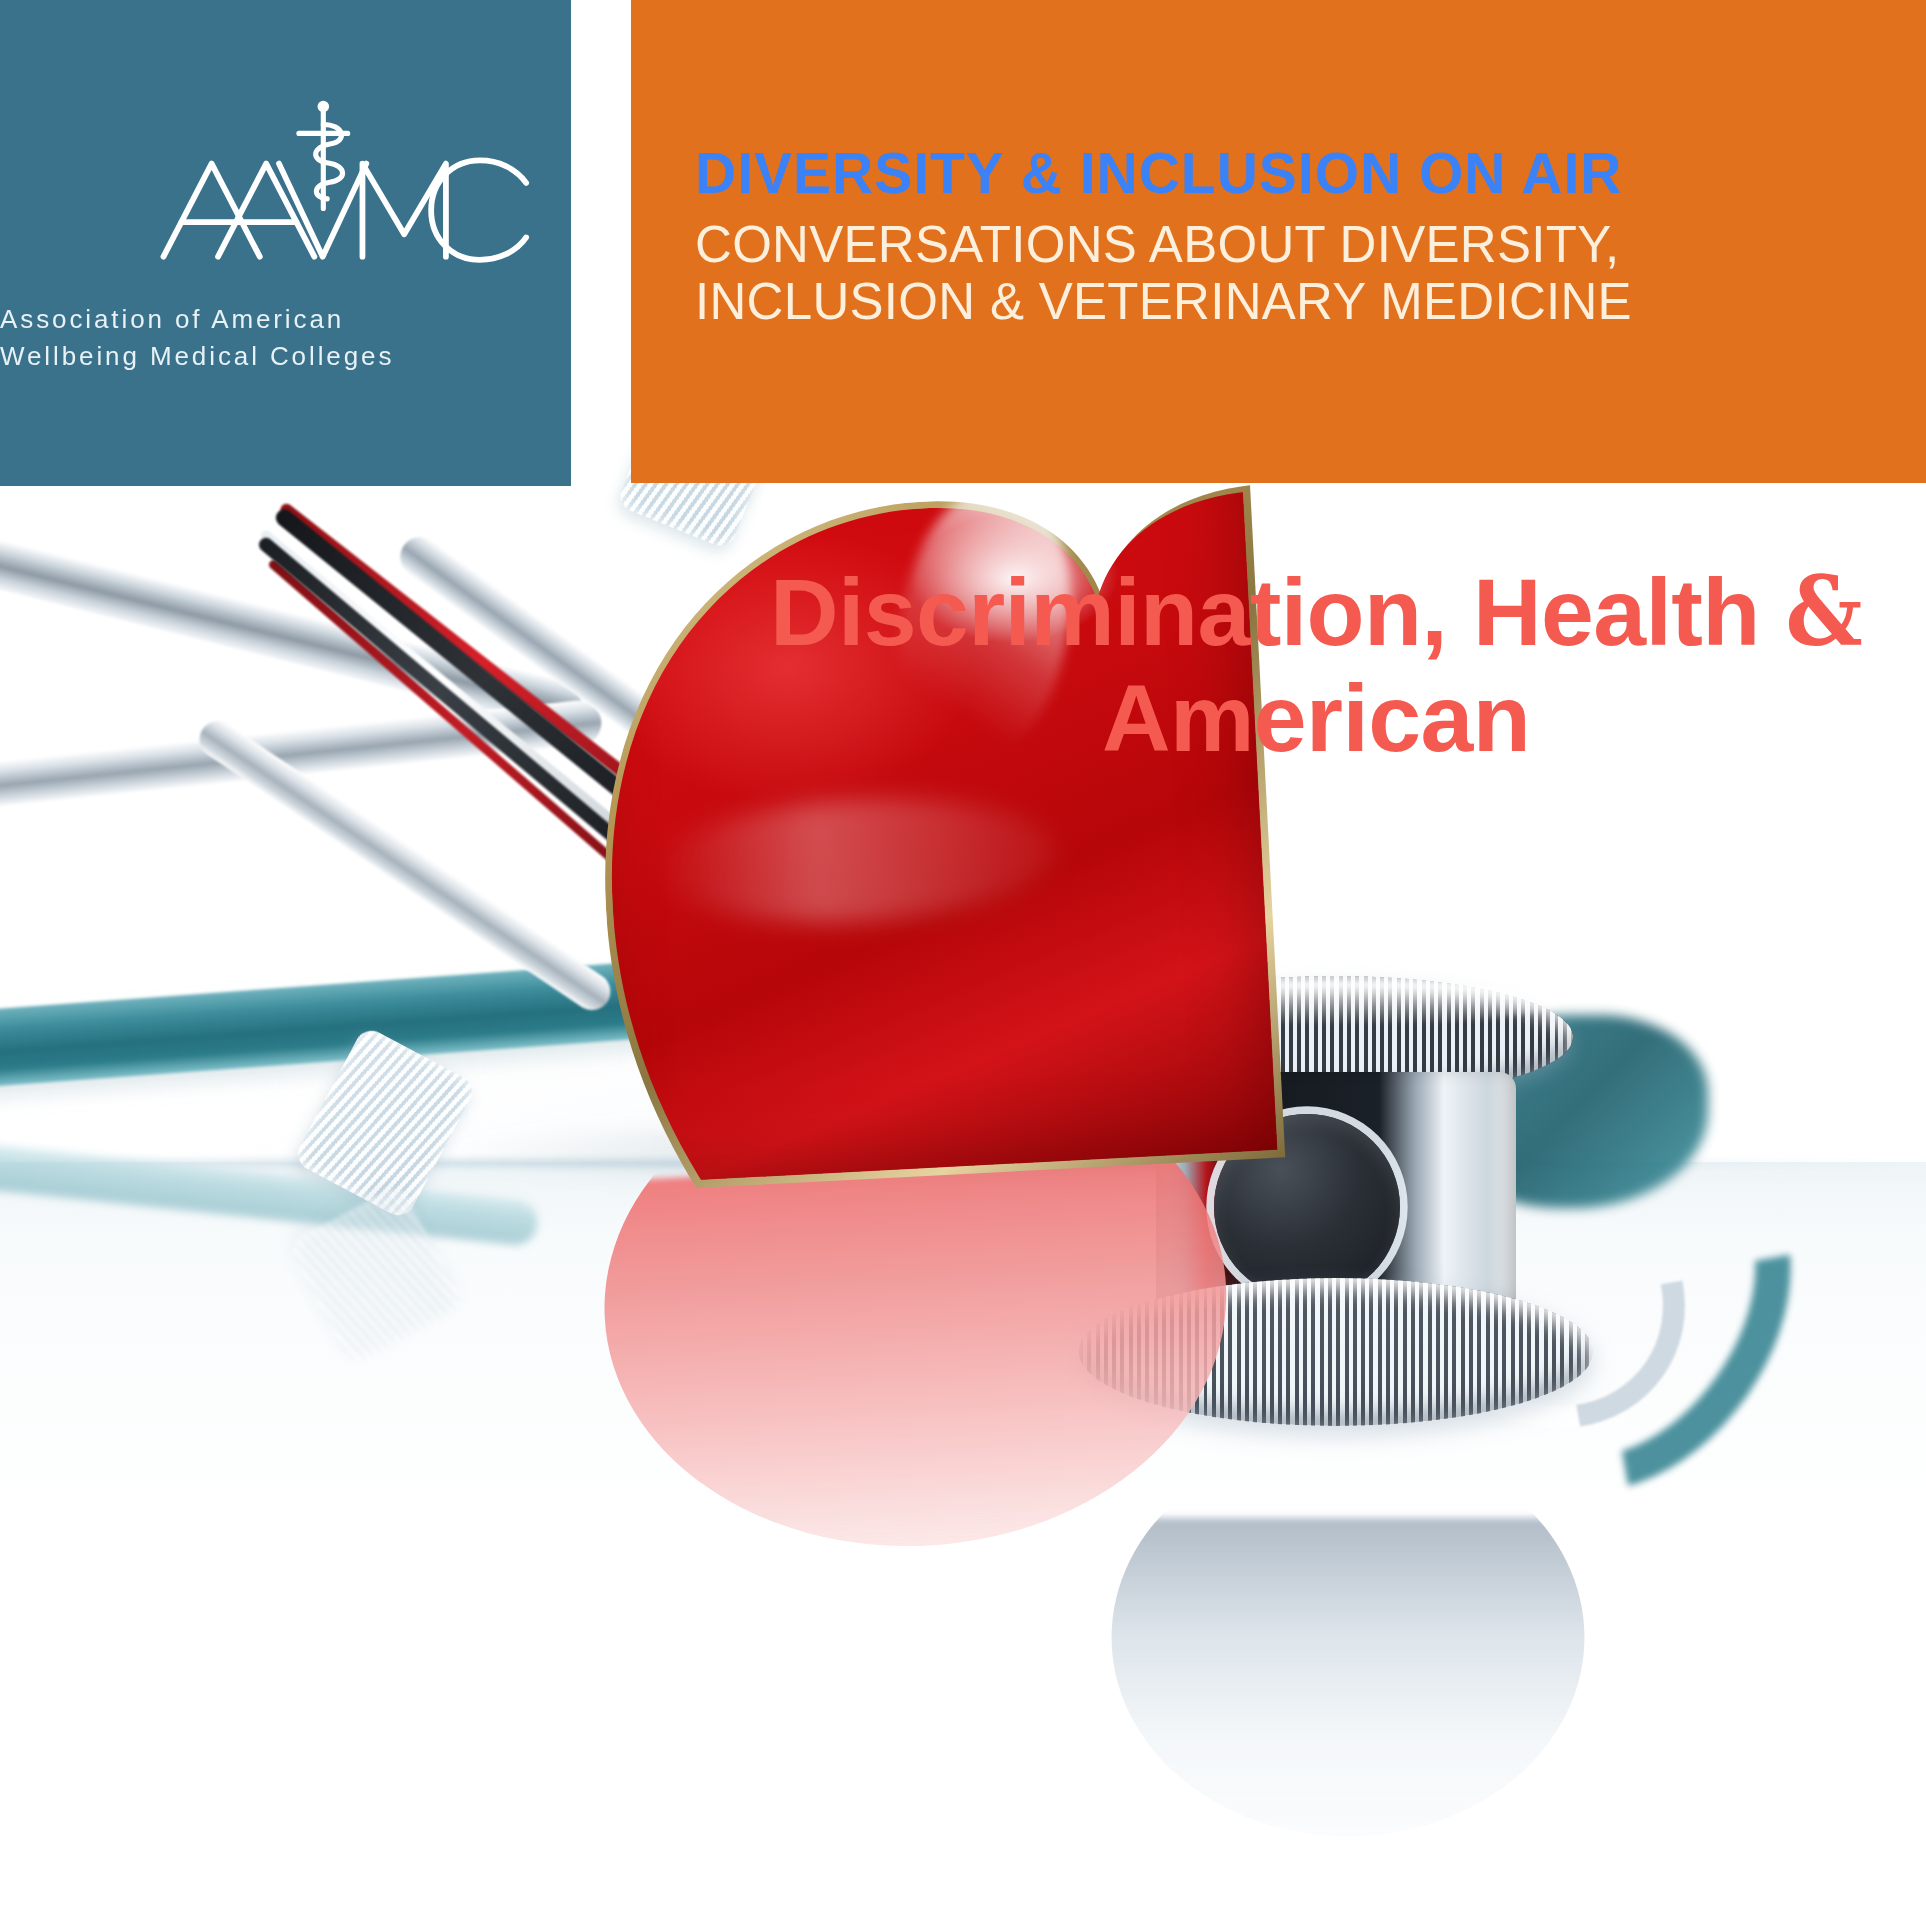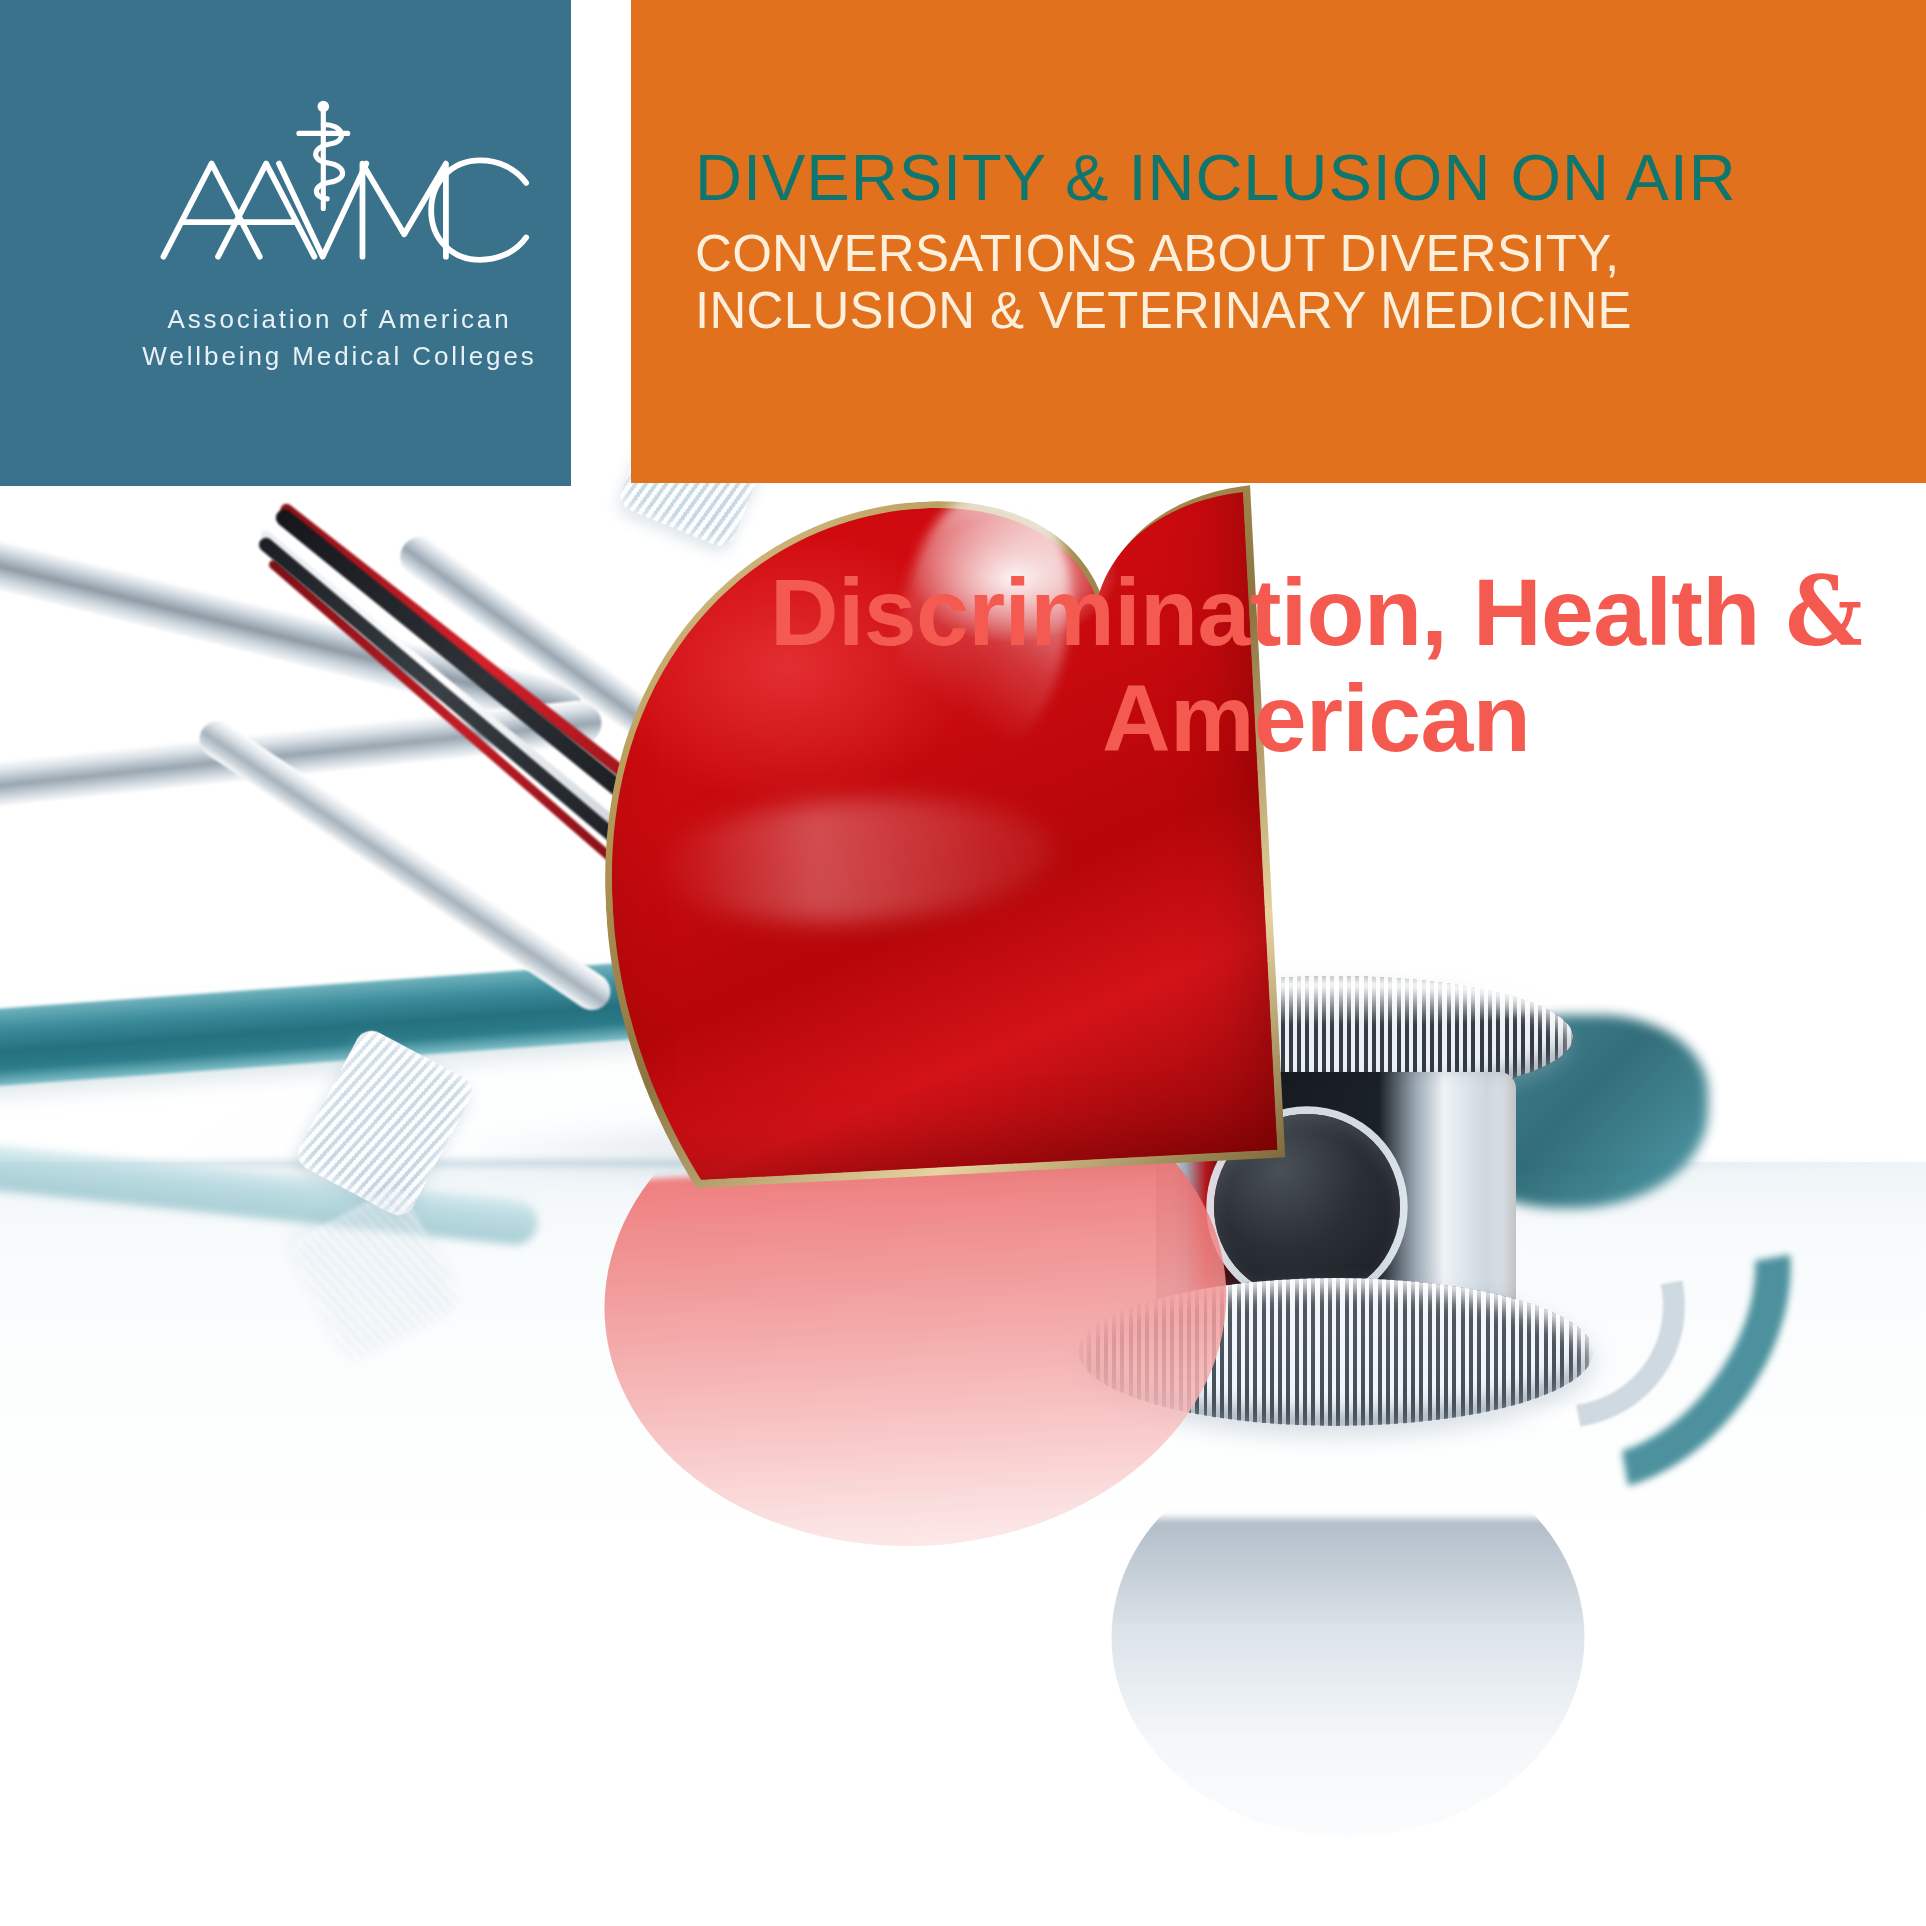--- a/index.html
+++ b/index.html
@@ -127,28 +127,28 @@
      background:linear-gradient(rgba(150,165,180,.75) 0%, rgba(190,204,215,.55) 28%, rgba(225,234,241,.35) 56%, rgba(255,255,255,0) 100%);
      filter:blur(3.9px);}
 
   .soft-shadow{position:absolute;left:437px;top:713px;width:1220px;height:83px;border-radius:50%;
      background:radial-gradient(ellipse at center, rgba(120,145,162,.38), rgba(120,145,162,0) 70%);filter:blur(9px);}
 
   
   .blue-panel{position:absolute;left:0;top:0;width:571px;height:486px;background:#3a728c;}
   .orange-panel{position:absolute;left:631px;top:0;width:1295px;height:483px;background:#e2711d;}
 
-  .logo{position:absolute;left:0;top:96px;width:679px;text-align:center;color:#fff;}
+  .logo{position:absolute;left:0;top:96px;width:679px;color:#fff;}
   .logo-mark{position:relative;width:398px;height:193px;margin:0 auto;}
   .logo-mark svg{display:block;width:398px;height:193px;}
   .logo-tag{font-size:26px;line-height:1.42;letter-spacing:2.9px;font-weight:300;
             color:#e8f1f5;margin-top:11.6px;}
 
   .banner-text{position:absolute;left:695px;top:143px;width:1130px;}
-  .banner-title{font-size:65px;font-weight:400;color:#0f766e;letter-spacing:1px;line-height:1.08;
+  .banner-title{font-size:57px;font-weight:700;color:#3b82f6;letter-spacing:1px;line-height:1.08;
                 font-stretch:condensed;white-space:nowrap;}
   .banner-sub{margin-top:11.6px;font-size:51px;font-weight:400;color:#fcefdb;letter-spacing:0.3px;
               line-height:1.12;}
   .banner-sub div{white-space:nowrap;}
 
   
   .ep-title{position:absolute;left:738px;top:559px;width:1156px;text-align:center;
             color:#f55a50;font-size:95px;font-weight:700;line-height:1.12;letter-spacing:-0.6px;
             font-stretch:condensed;}
   .ep-title .amp{font-family:"DejaVu Serif",serif;font-weight:700;}

